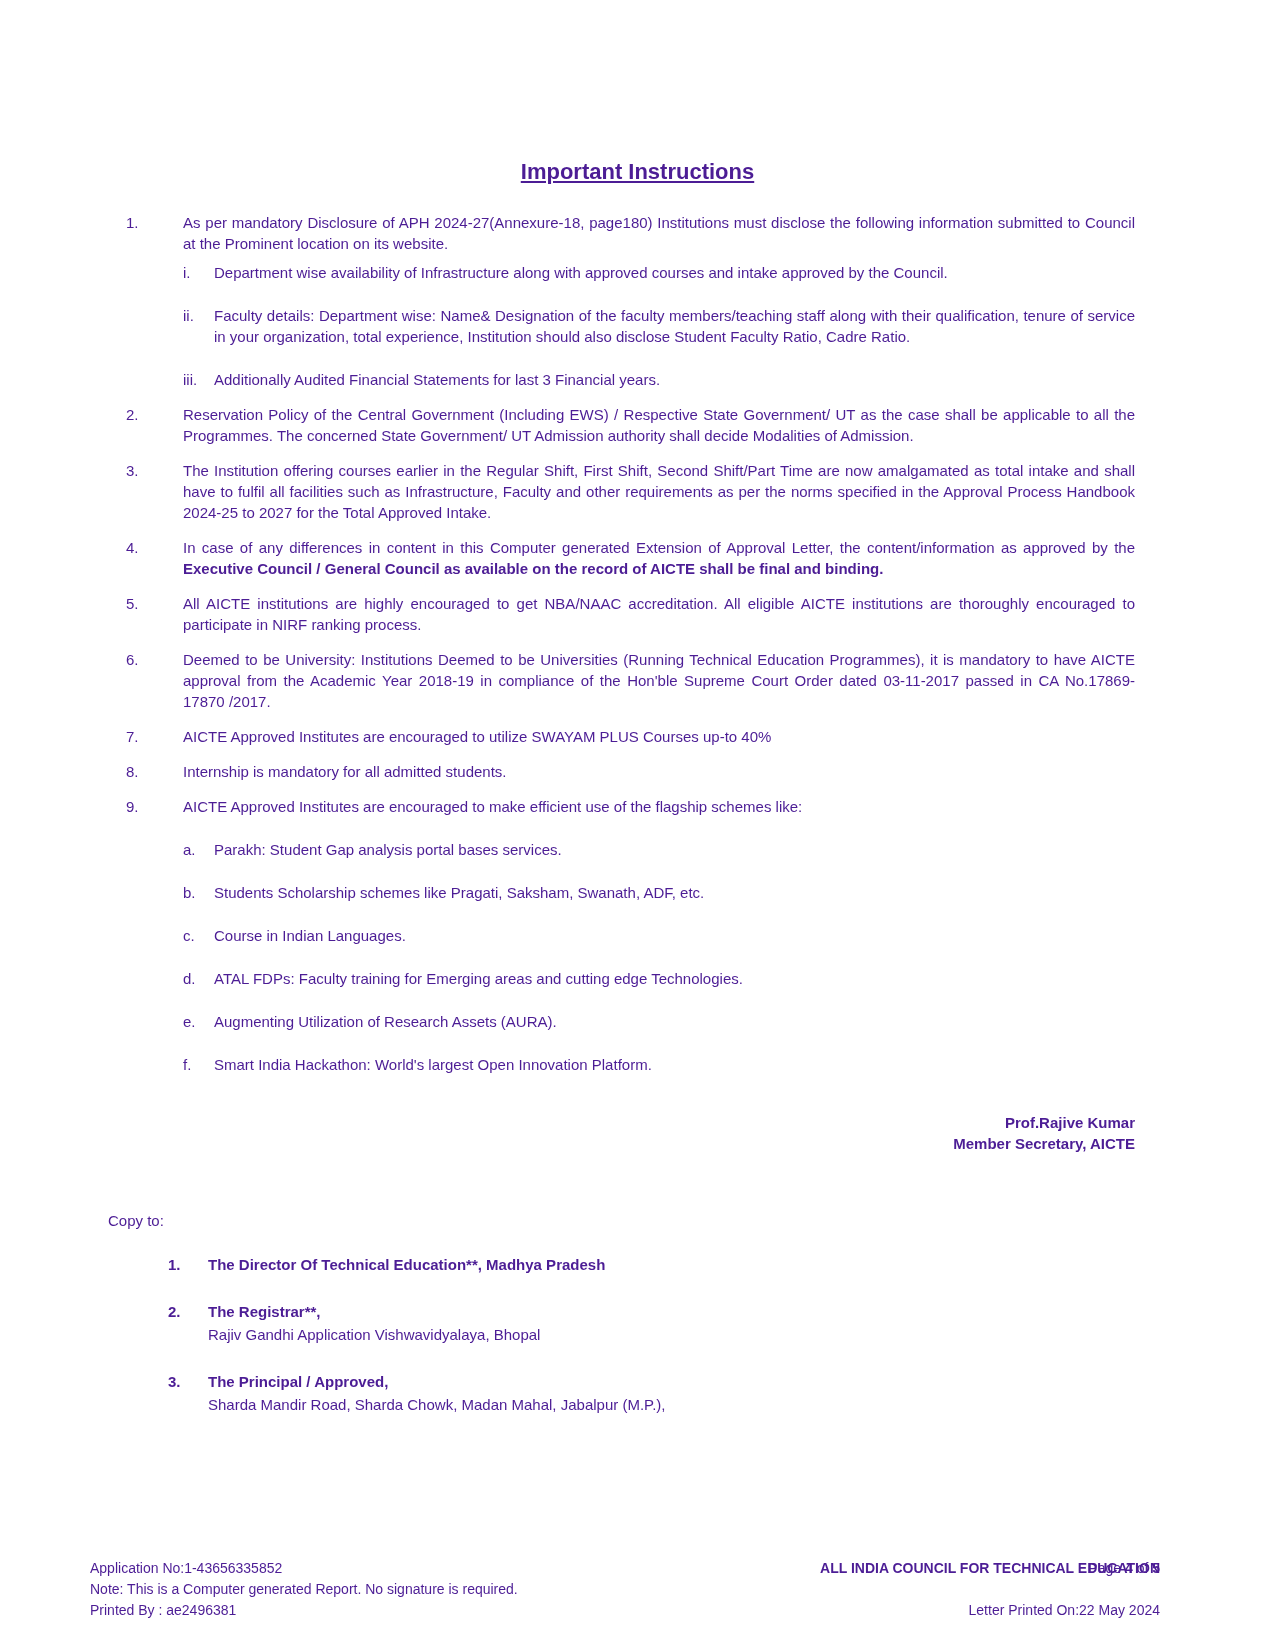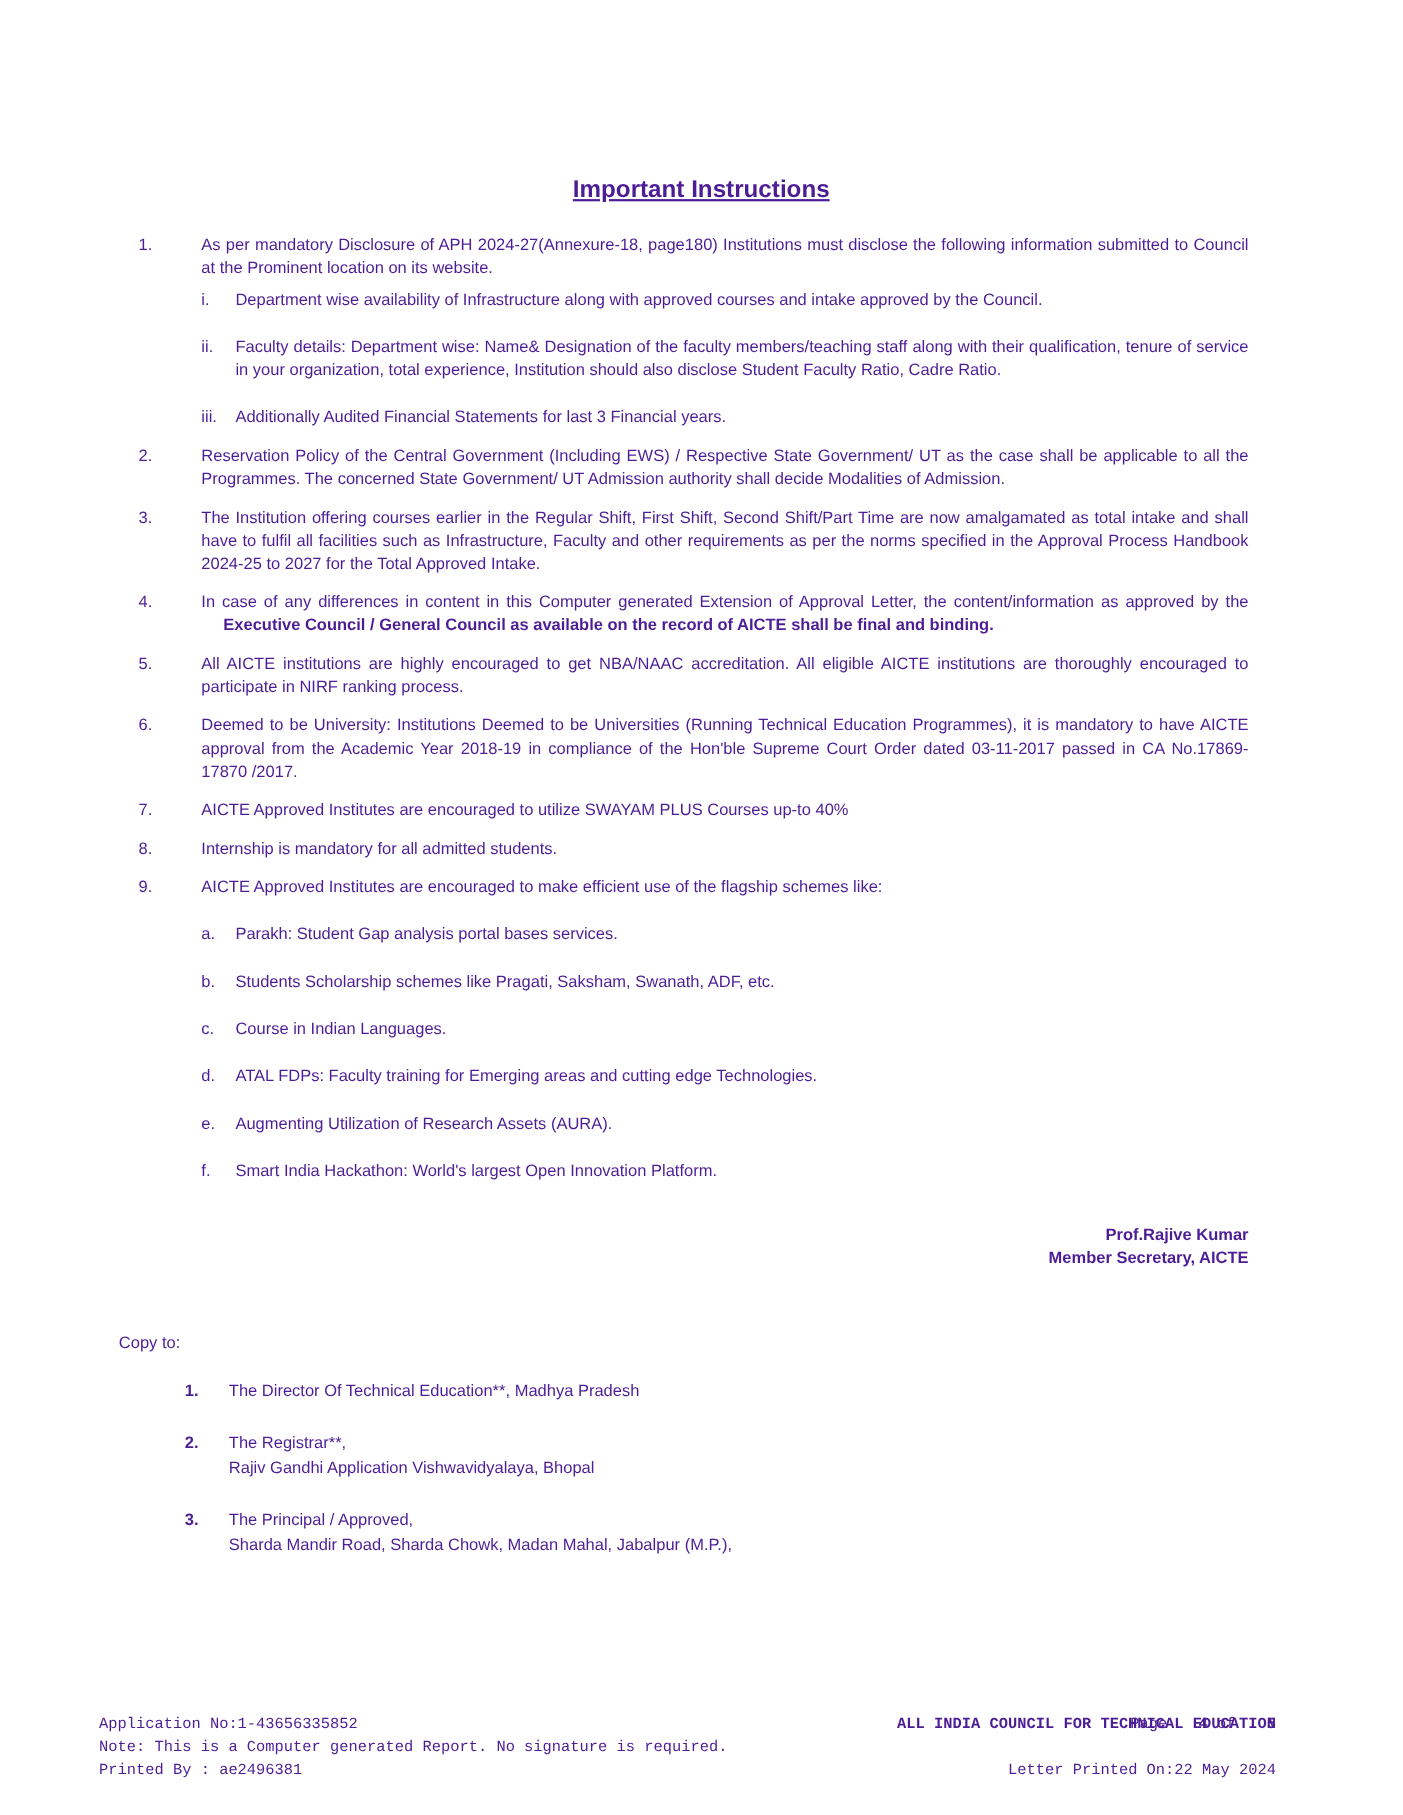--- a/index.html
+++ b/index.html
@@ -27,42 +27,41 @@
   }
   .content { padding-left: 126px; padding-right: 140px; }
   .item { display: flex; margin-bottom: 14px; }
   .item > .num { flex: none; width: 57px; }
   .item > .body { flex: 1; min-width: 0; }
   .ptext { text-align: justify; }
   .sub { display: flex; margin-top: 22px; }
   .sub.first { margin-top: 8px; }
   .sub > .snum { flex: none; width: 31px; }
   .sub > .stext { flex: 1; min-width: 0; text-align: justify; }
-  .b { font-weight: bold; margin-left: 20px; }
+  .b { font-weight: bold; }
   .signature {
     position: absolute;
     top: 1112px;
     right: 140px;
     text-align: right;
     font-weight: bold;
   }
   .copyto { position: absolute; top: 1210px; left: 108px; right: 115px; }
   .copyto .citem { display: flex; margin-left: 60px; margin-top: 24px; line-height: 23px; }
   .copyto .citem.first { margin-top: 22px; }
   .copyto .cnum { flex: none; width: 40px; font-weight: bold; }
-  .copyto .cheading { font-weight: normal; }
+  .copyto .cheading { font-weight: bold; }
   .copyto .cline { font-weight: normal; }
   .footer {
     position: absolute;
     top: 1558px;
     left: 90px;
     right: 115px;
     font-size: 14px;
     line-height: 21px;
-    font-family: Liberation Mono, monospace;
   }
   .frow { position: relative; height: 21px; }
   .fleft { position: absolute; left: 0; top: 0; white-space: nowrap; }
   .fcenter { position: absolute; left: 0; right: 0; top: 0; text-align: right; white-space: nowrap; }
   .fright { position: absolute; right: 0; top: 0; white-space: nowrap; }
 </style>
 </head>
 <body>
 
 <div class="page">

